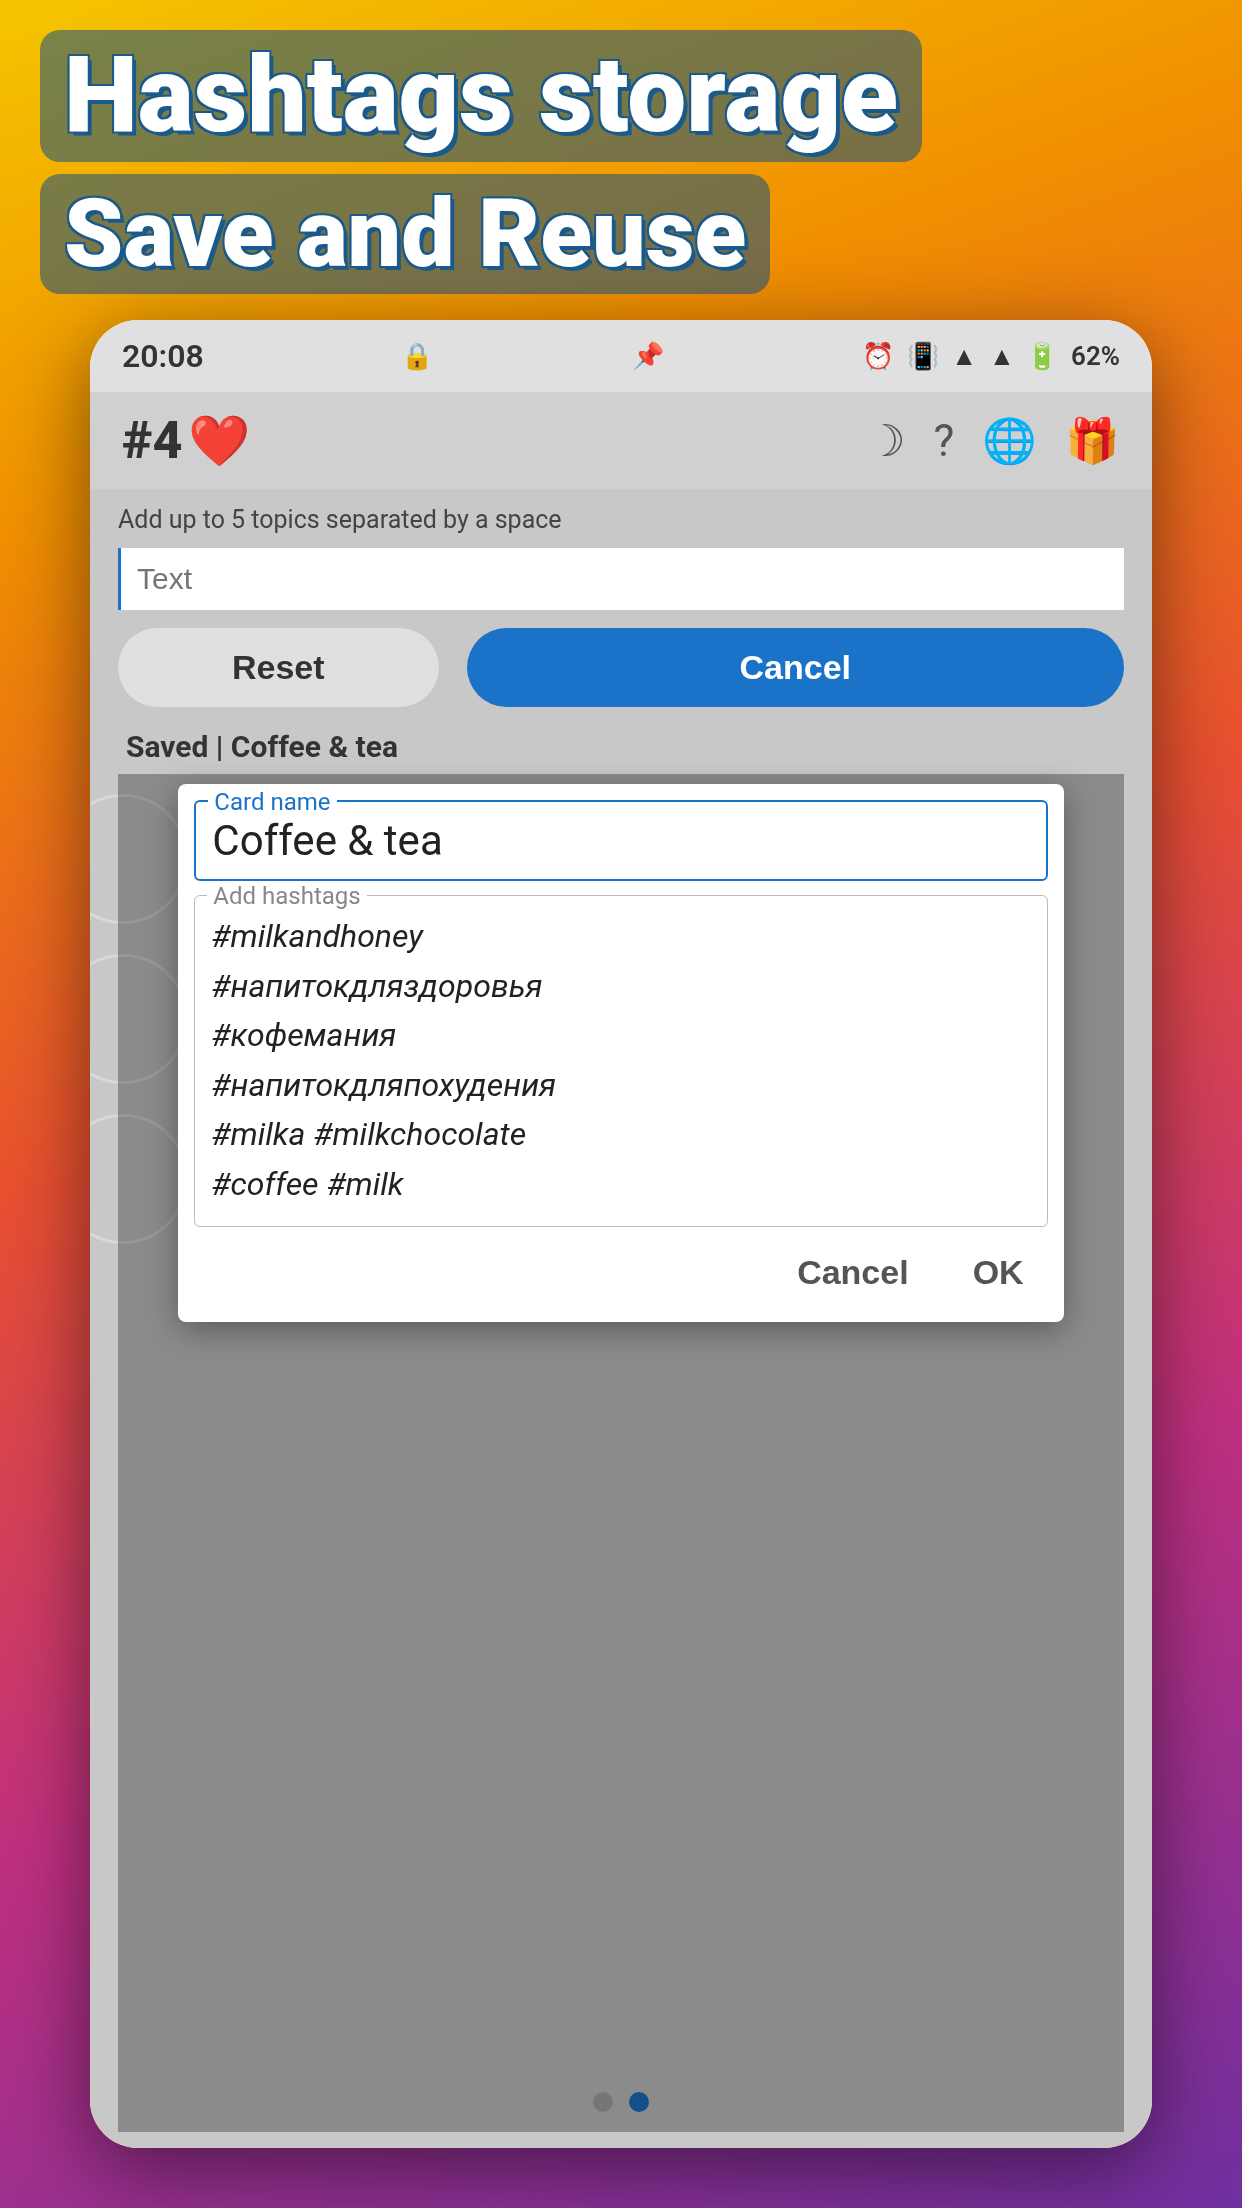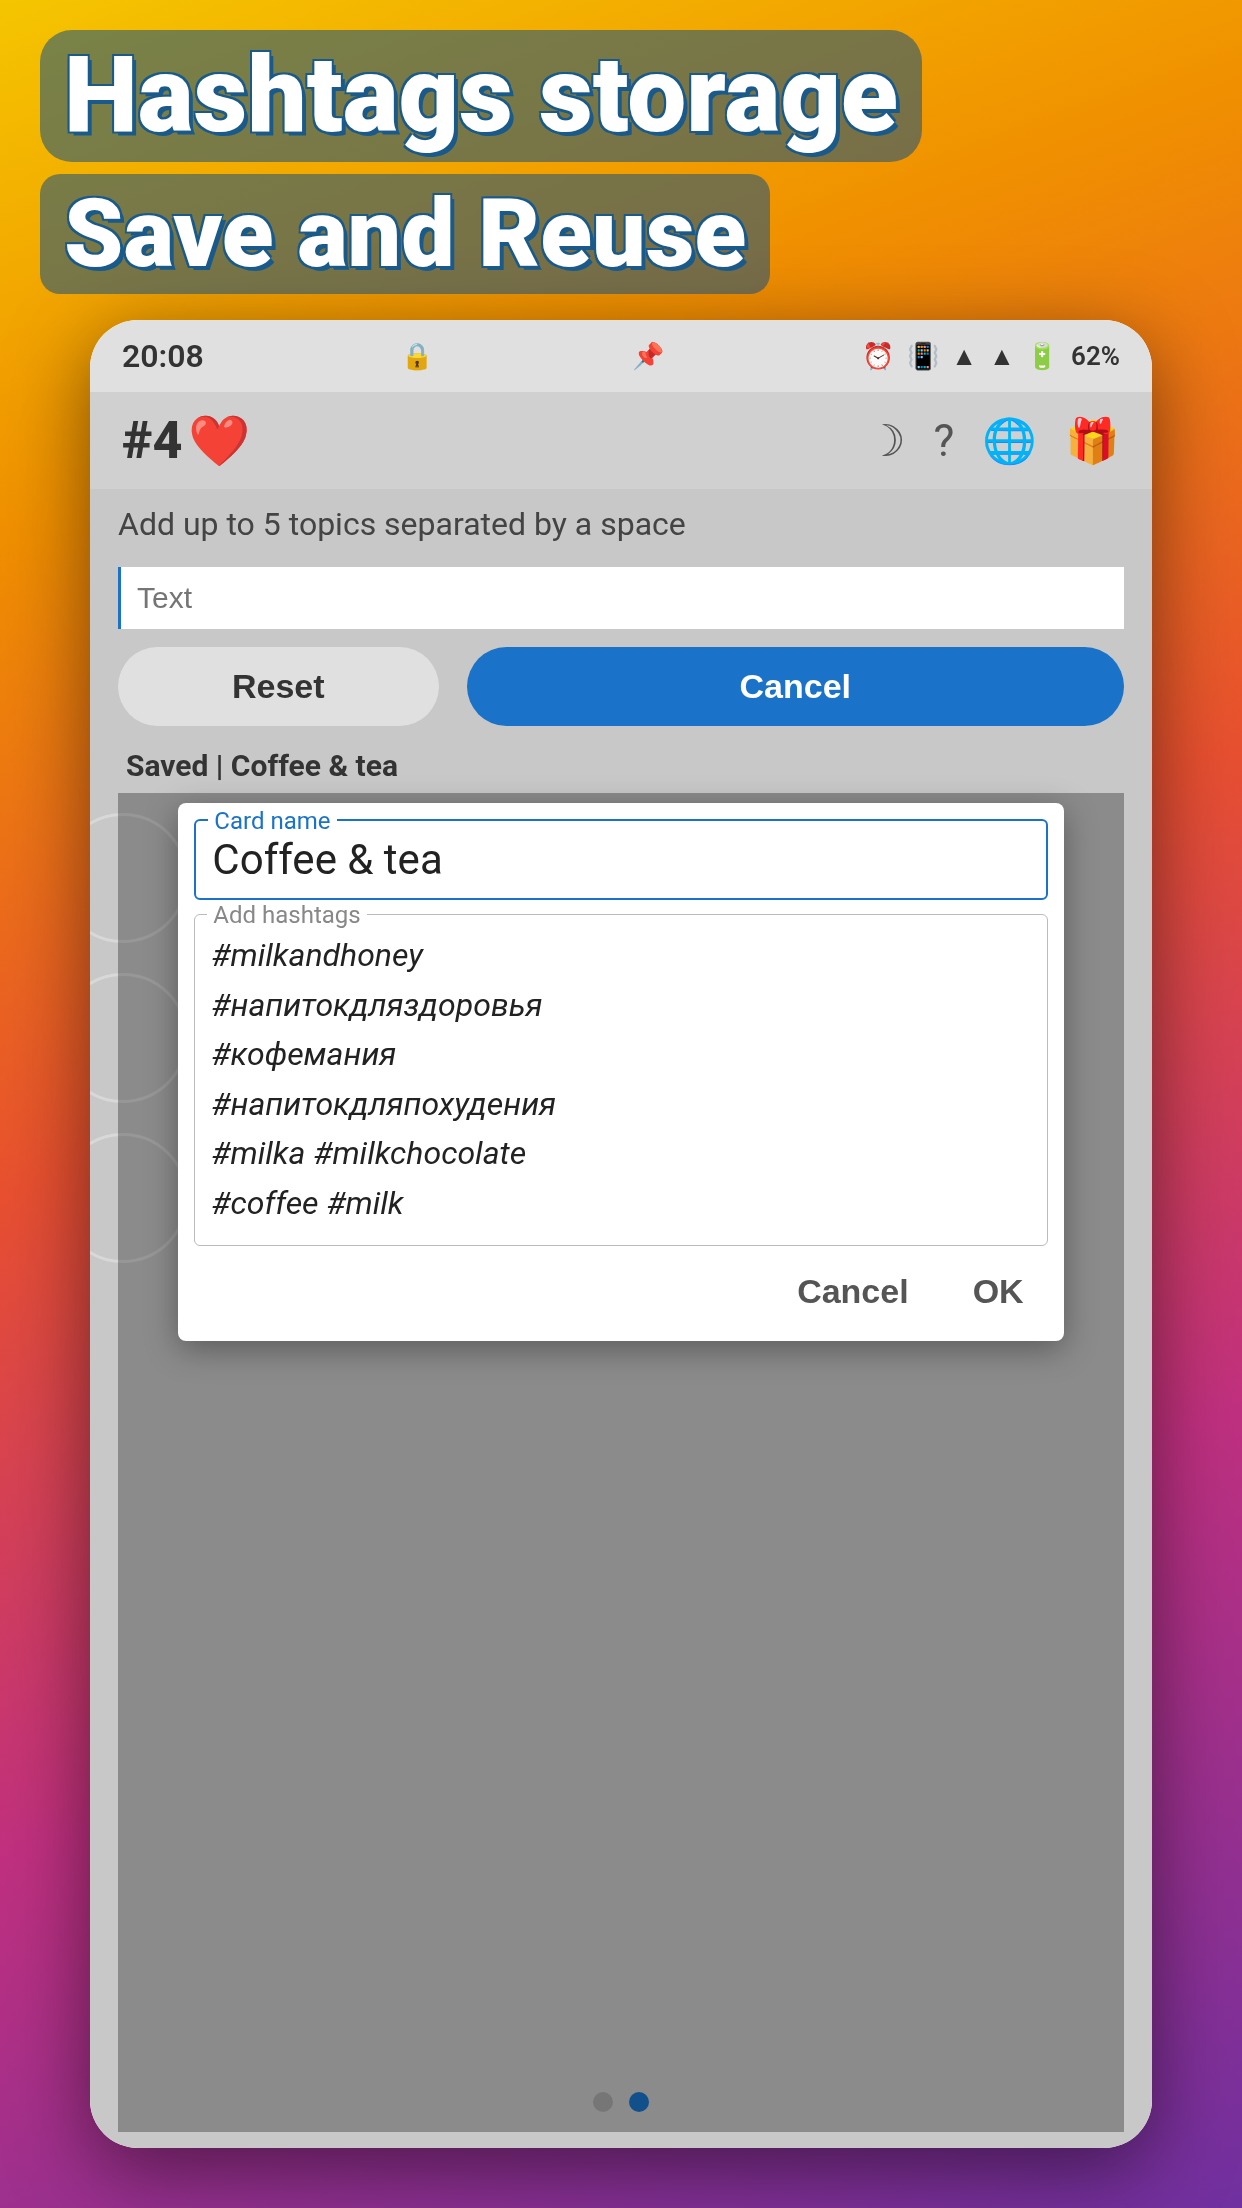--- a/index.html
+++ b/index.html
@@ -24,21 +24,21 @@
     }
 
     .hero-title {
       font-size: 105px;
       font-weight: 900;
       color: white;
       line-height: 1.1;
       text-shadow: 4px 4px 0 #1a5a8a, -2px -2px 0 #1a5a8a, 2px -2px 0 #1a5a8a, -2px 2px 0 #1a5a8a;
       display: inline-block;
       background: rgba(20,80,130,0.55);
-      border-radius: 32px;
+      border-radius: 20px;
       padding: 8px 24px;
       margin-bottom: 12px;
     }
 
     .hero-subtitle {
       font-size: 95px;
       font-weight: 900;
       color: white;
       line-height: 1.1;
       text-shadow: 4px 4px 0 #1a5a8a, -2px -2px 0 #1a5a8a, 2px -2px 0 #1a5a8a, -2px 2px 0 #1a5a8a;
@@ -132,23 +132,23 @@
     .app-body {
       background: #c8c8c8;
       flex: 1;
       display: flex;
       flex-direction: column;
       padding: 16px 28px;
       position: relative;
     }
 
     .topics-hint {
-      font-size: 32px;
+      font-size: 25px;
       color: #444;
-      margin-bottom: 24px;
+      margin-bottom: 14px;
     }
 
     .text-input-area {
       background: white;
       border: none;
       border-left: 3px solid #1a73c8;
       padding: 14px 16px;
       font-size: 30px;
       color: #999;
       margin-bottom: 18px;

